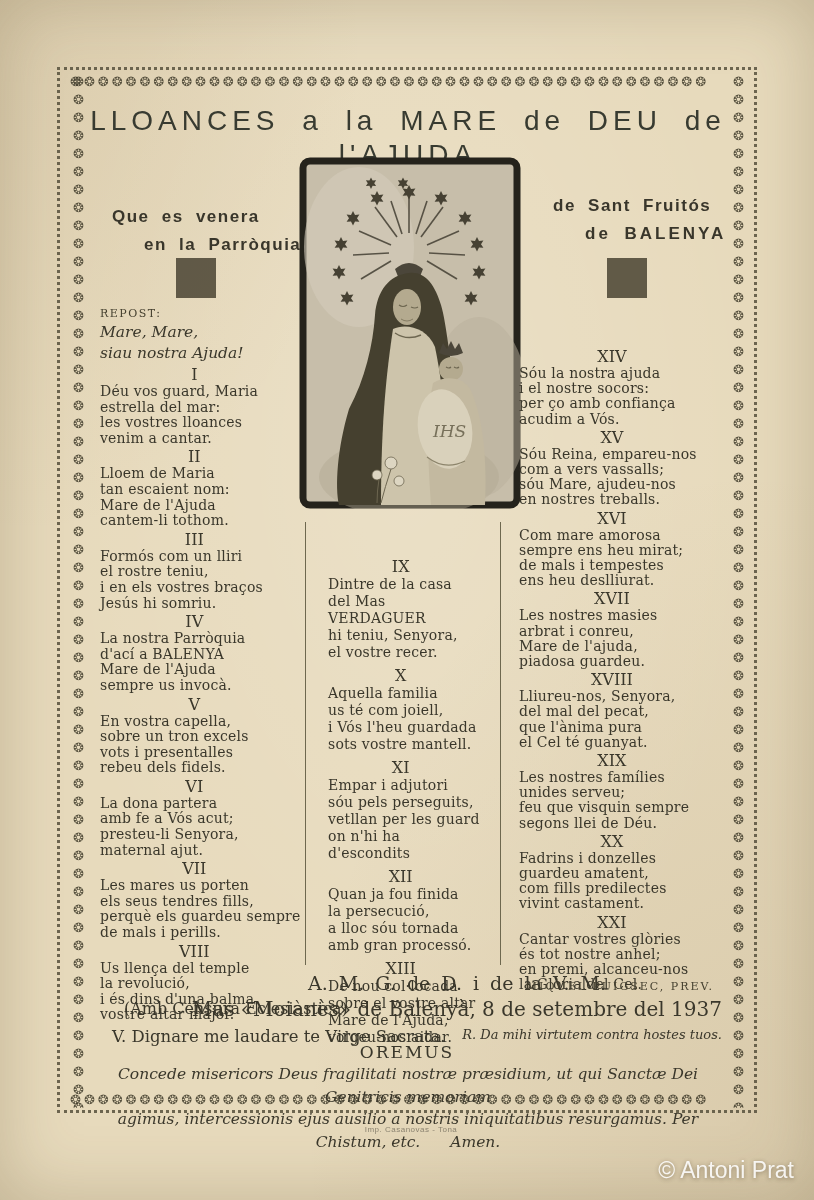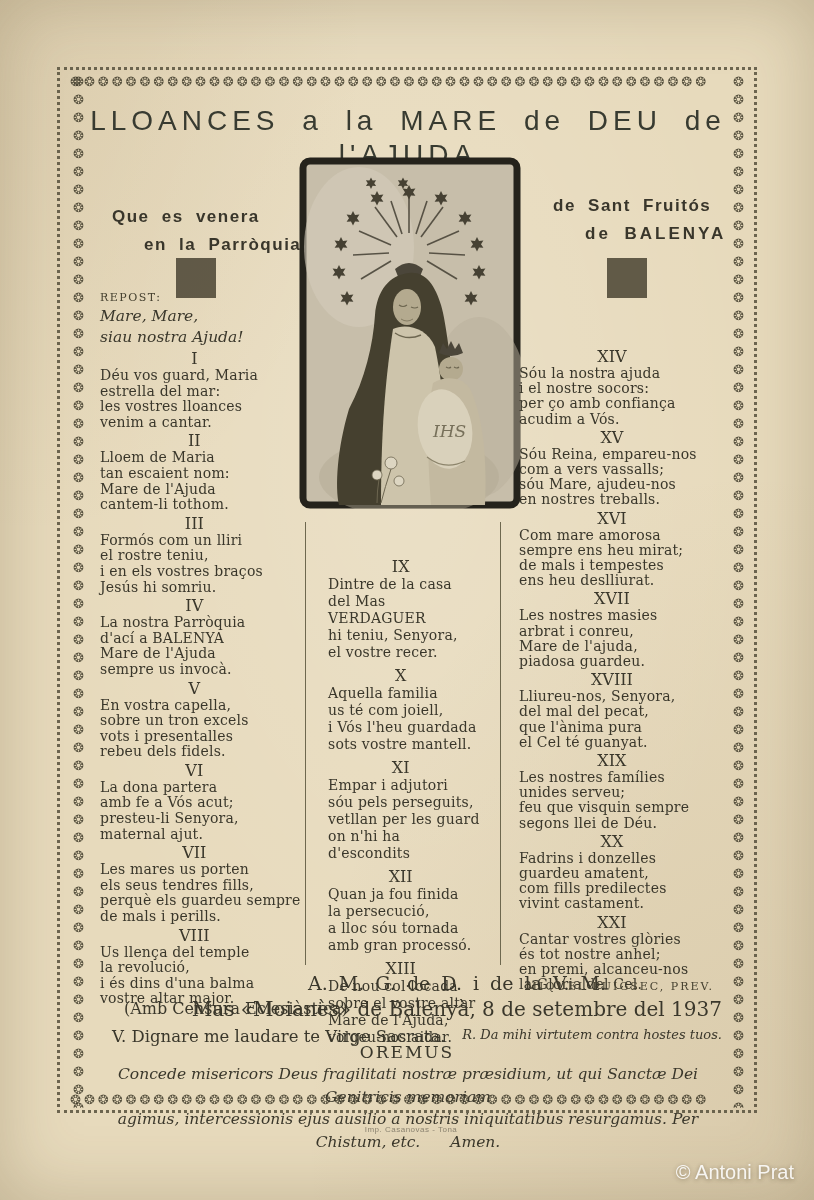--- a/index.html
+++ b/index.html
@@ -56,21 +56,21 @@
   
   .photo{position:absolute;left:299px;top:157px;width:222px;height:352px;}
 
   
   .col{position:absolute;}
   .col-left{left:100px;top:291px;width:205px;}
   .col-right{left:519px;top:346px;width:202px;}
   .col-mid{left:305px;top:522px;width:196px;height:443px;
     border-left:1px solid #6e684f;border-right:1px solid #6e684f;
     box-sizing:border-box;padding:30px 14px 0 22px;}
-  .repost{font-size:11px;letter-spacing:1.5px;color:#45402f;margin-bottom:3px;}
+  .repost{font-size:11px;letter-spacing:1.5px;color:#45402f;margin-bottom:3px;margin-top:16px;}
   .refrain{font-style:italic;font-size:15.5px;line-height:19px;margin-bottom:2px;}
   .vnum{font-size:16px;line-height:19px;text-align:center;margin:1px 0 0 0;width:92%;}
   .vline{font-size:14px;line-height:15.6px;letter-spacing:.2px;}
   .col-right .vline{line-height:15.2px;}
   .col-mid .vnum{margin-top:5px;}
   .col-mid .vline{line-height:17px;}
 
   
   .dedication{position:absolute;left:308px;top:972px;font-size:19px;word-spacing:5px;color:#3a372b;}
   .attribution{position:absolute;right:100px;top:980px;font-size:11px;letter-spacing:2px;color:#45402f;}
@@ -79,21 +79,21 @@
   .versicle{position:absolute;left:112px;top:1027px;font-size:16.5px;}
   .response{position:absolute;right:92px;top:1027px;font-size:13px;font-style:italic;}
   .oremus{position:absolute;left:0;top:1042px;width:814px;text-align:center;
           font-size:17px;letter-spacing:2px;}
   .prayer{position:absolute;left:98px;top:1063px;width:620px;text-align:center;
           font-size:15.5px;font-style:italic;line-height:22.5px;}
   .prayer .amen{margin-left:30px;}
   .imprint{position:absolute;left:4px;top:1125px;width:814px;text-align:center;
            font-size:8px;letter-spacing:.5px;color:#8b8370;font-family:"Liberation Sans",sans-serif;}
   .copyright{position:absolute;right:20px;bottom:16px;
-    font-family:"Liberation Sans",sans-serif;font-size:20px;color:rgba(255,255,255,.88);
+    font-family:"Liberation Sans",sans-serif;font-size:23px;color:rgba(255,255,255,.88);
     text-shadow:0 1px 4px rgba(60,45,20,.45);}
 </style>
 </head>
 <body>
 
 <div class="vignette"></div>
 
 <div class="frame-outer"></div>
 <div class="orn orn-top">❂❂❂❂❂❂❂❂❂❂❂❂❂❂❂❂❂❂❂❂❂❂❂❂❂❂❂❂❂❂❂❂❂❂❂❂❂❂❂❂❂❂❂❂❂❂</div>
 <div class="orn orn-bottom">❂❂❂❂❂❂❂❂❂❂❂❂❂❂❂❂❂❂❂❂❂❂❂❂❂❂❂❂❂❂❂❂❂❂❂❂❂❂❂❂❂❂❂❂❂❂</div>

